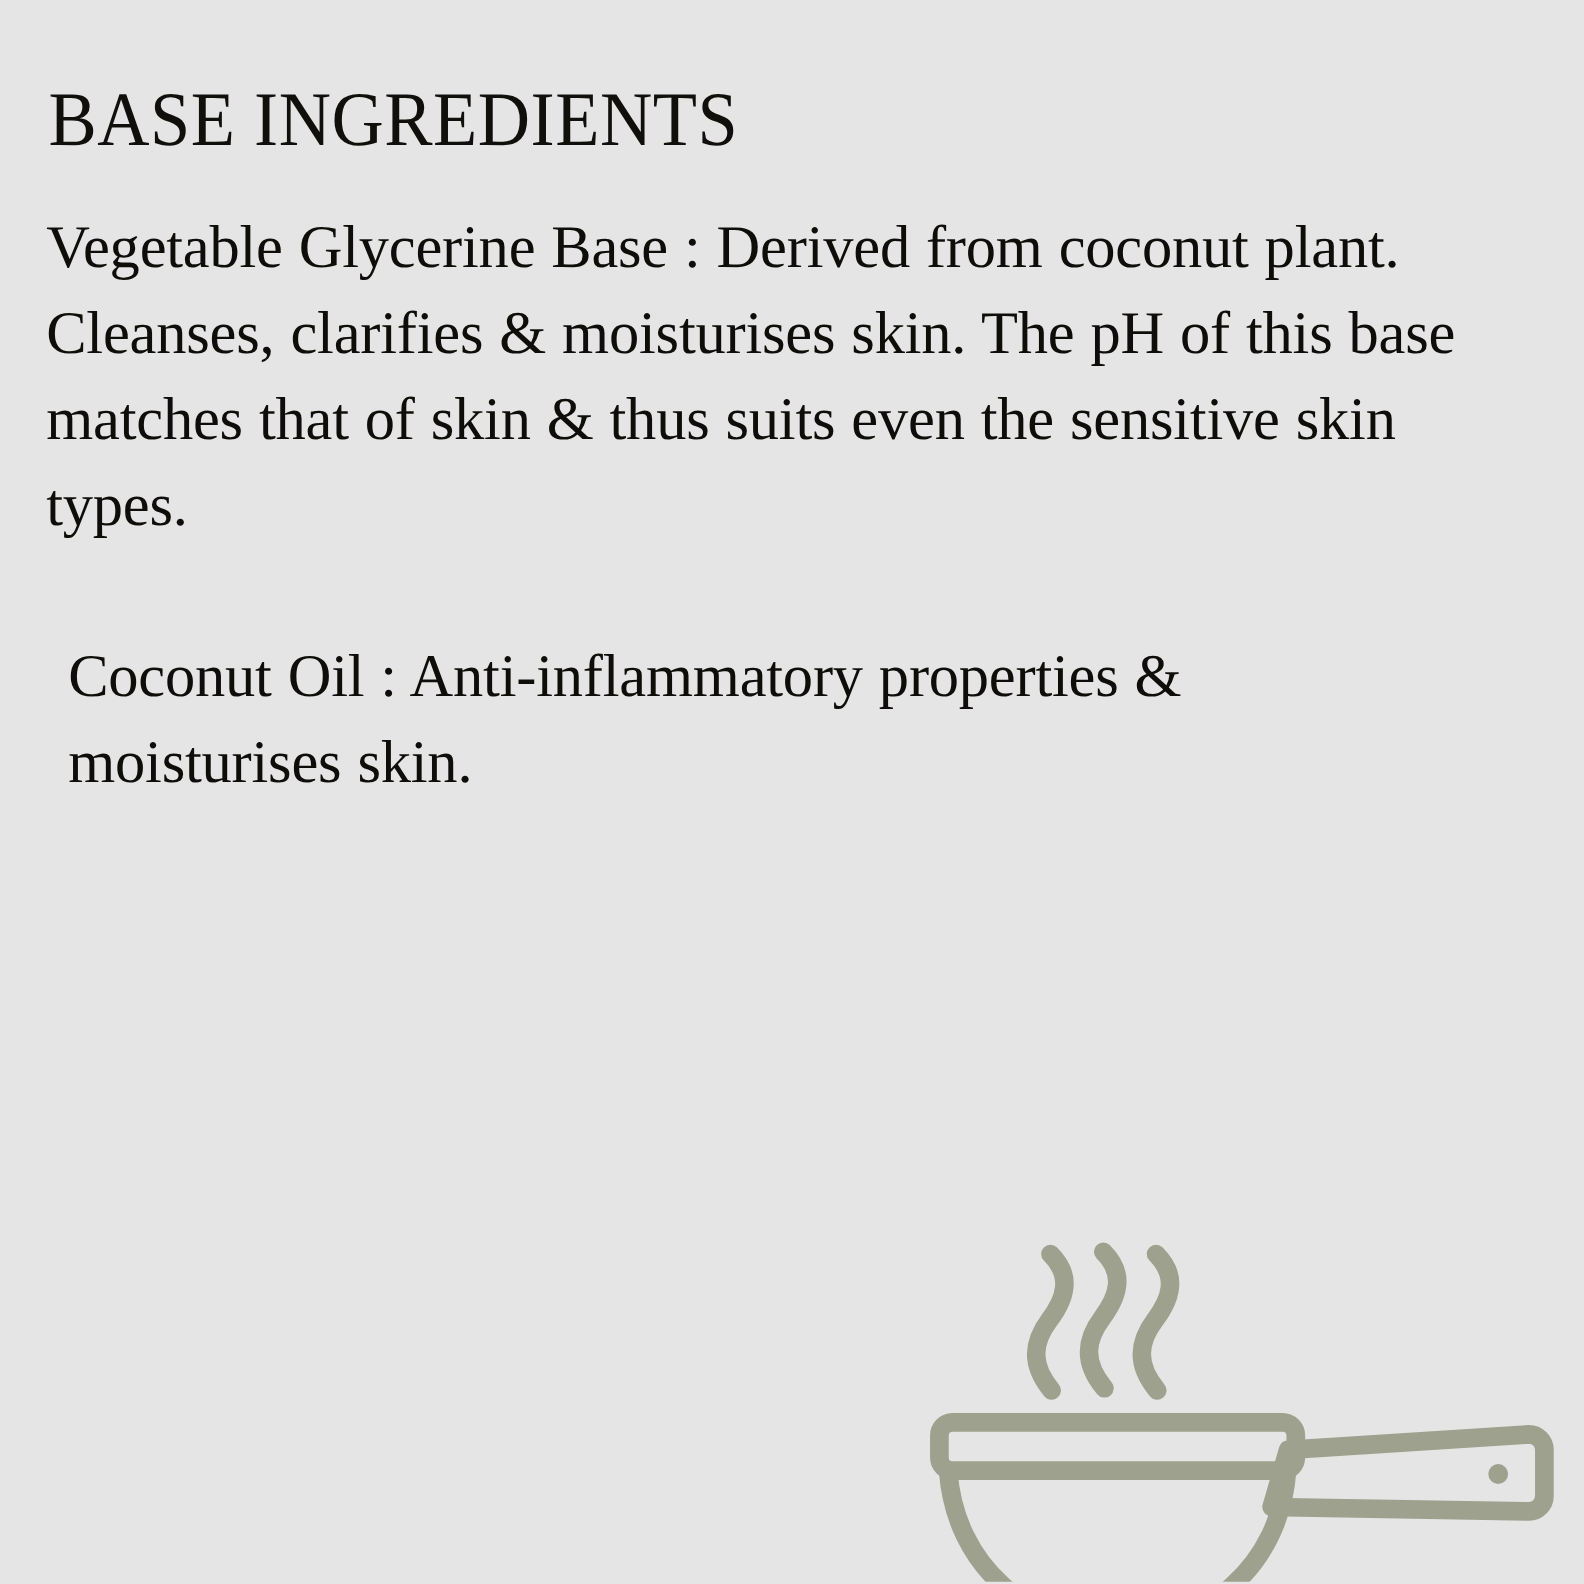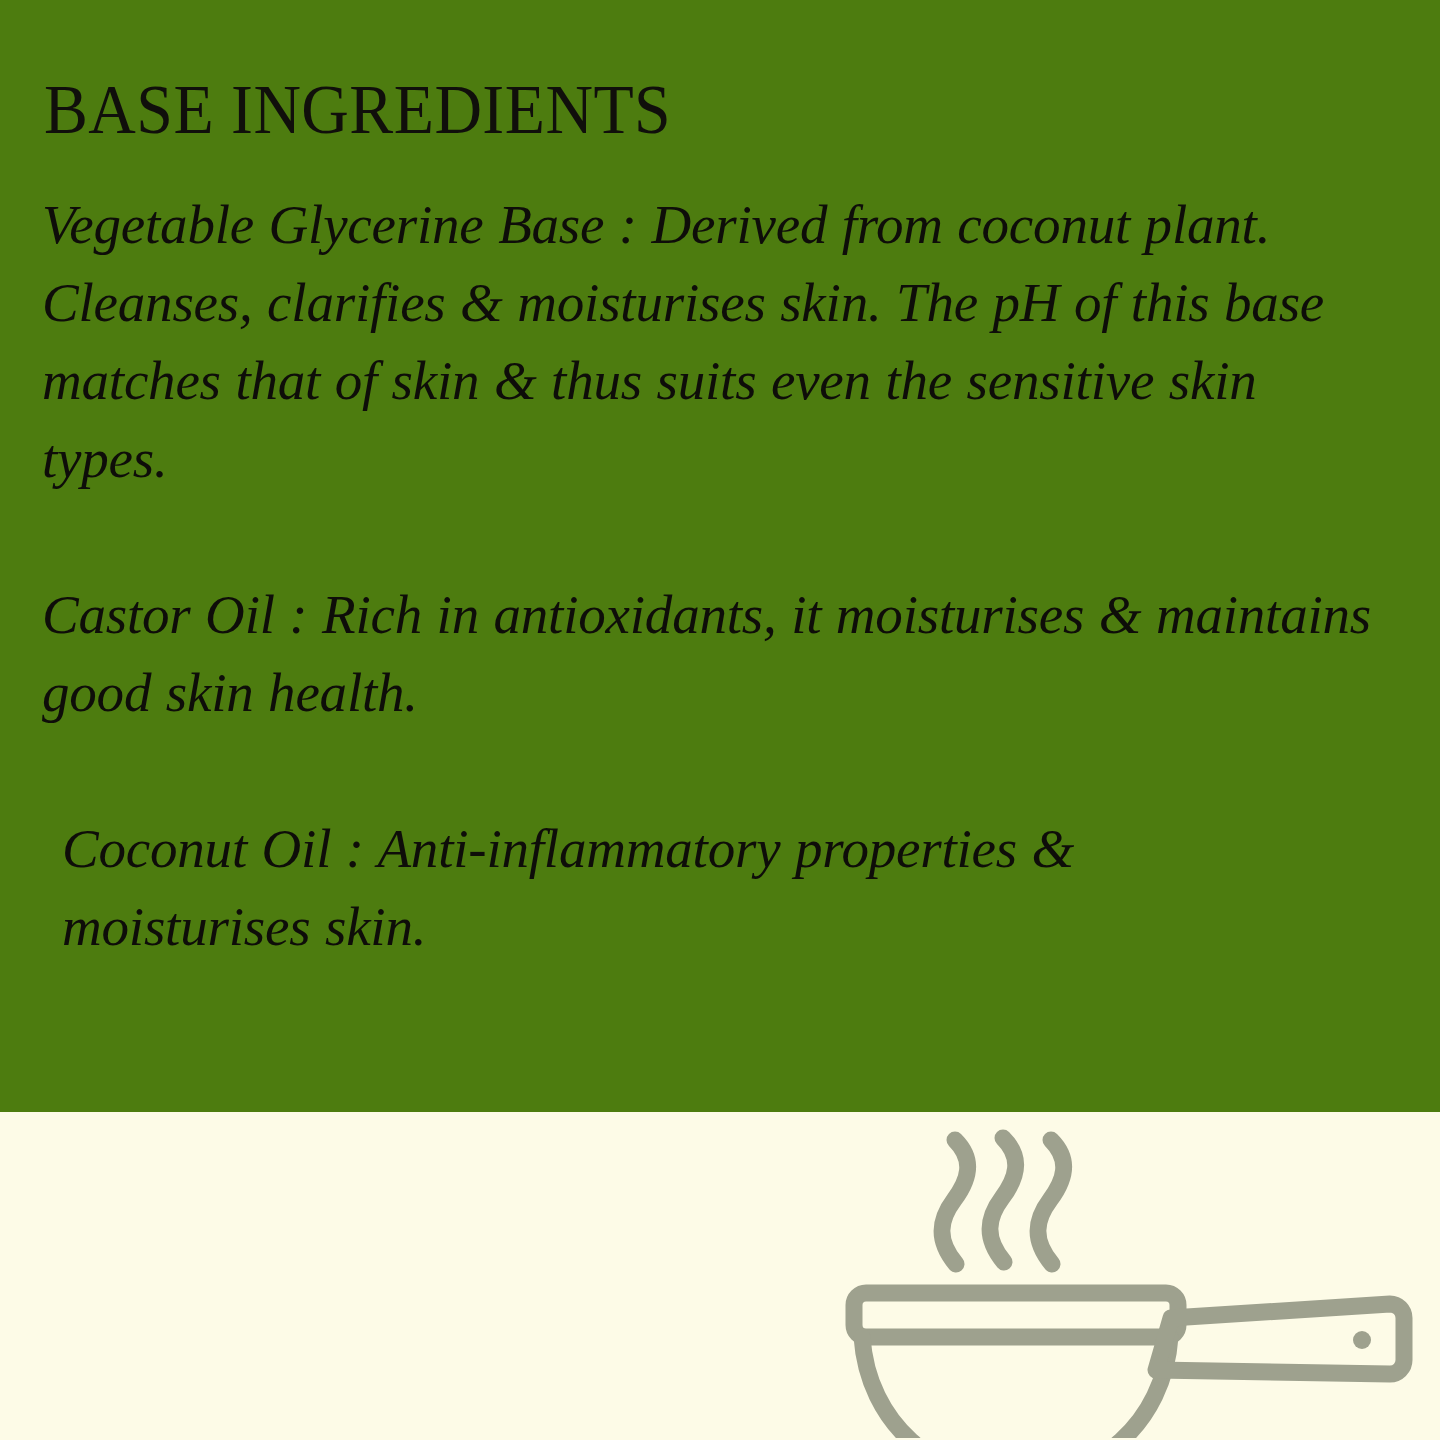--- a/index.html
+++ b/index.html
@@ -10,22 +10,22 @@
     width: 1440px;
     height: 1440px;
     overflow: hidden;
     background: #fdfbe7;
     font-family: "Liberation Serif", "DejaVu Serif", serif;
   }
 
   #canvas {
     position: relative;
     width: 1440px;
-    height: 1112px;
-    background: #4d7c0f;
+    height: 1440px;
+    background: #e5e5e5;
     box-sizing: border-box;
   }
 
   
   #page-title {
     position: absolute;
     left: 44px;
     top: 22px;
     width: 1340px;
     font-family: "Liberation Serif", "DejaVu Serif", serif;
@@ -43,21 +43,20 @@
   
   #ingredients {
     position: absolute;
     left: 42px;
     top: 186px;
     width: 1370px;
   }
 
   .ingredient {
     font-family: "Liberation Serif", "DejaVu Serif", serif;
-    font-style: italic;
     font-weight: 400;
     font-size: 55px;
     line-height: 78px;
     color: #0e0d09;
     margin: 0 0 78px 0;
     text-align: left;
     white-space: pre-wrap;
     letter-spacing: -0.2px;
     word-spacing: 1px;
   }
@@ -85,21 +84,20 @@
 
 <div id="canvas">
 
   <h1 id="page-title">BASE INGREDIENTS</h1>
 
   <div id="ingredients">
 
     <p class="ingredient p1">Vegetable Glycerine Base : Derived from coconut plant. Cleanses, clarifies &amp; moisturises skin. The pH of this base matches that of skin &amp; thus suits even the sensitive skin types.</p>
 
 
-    <p class="ingredient p3">Castor Oil : Rich in antioxidants, it moisturises &amp; maintains good skin health.</p>
 
     <p class="ingredient p4">Coconut Oil : Anti-inflammatory properties &amp; moisturises skin.</p>
 
   </div>
 
   <div id="pan-icon">
     <svg viewBox="0 0 580 330" xmlns="http://www.w3.org/2000/svg" fill="none" stroke="#9EA18E" stroke-width="17" stroke-linecap="round" stroke-linejoin="round">
 
       <g>
         <path d="M117 32 C 137 52, 131 72, 116 92 C 101 112, 98 132, 118 156"></path>

